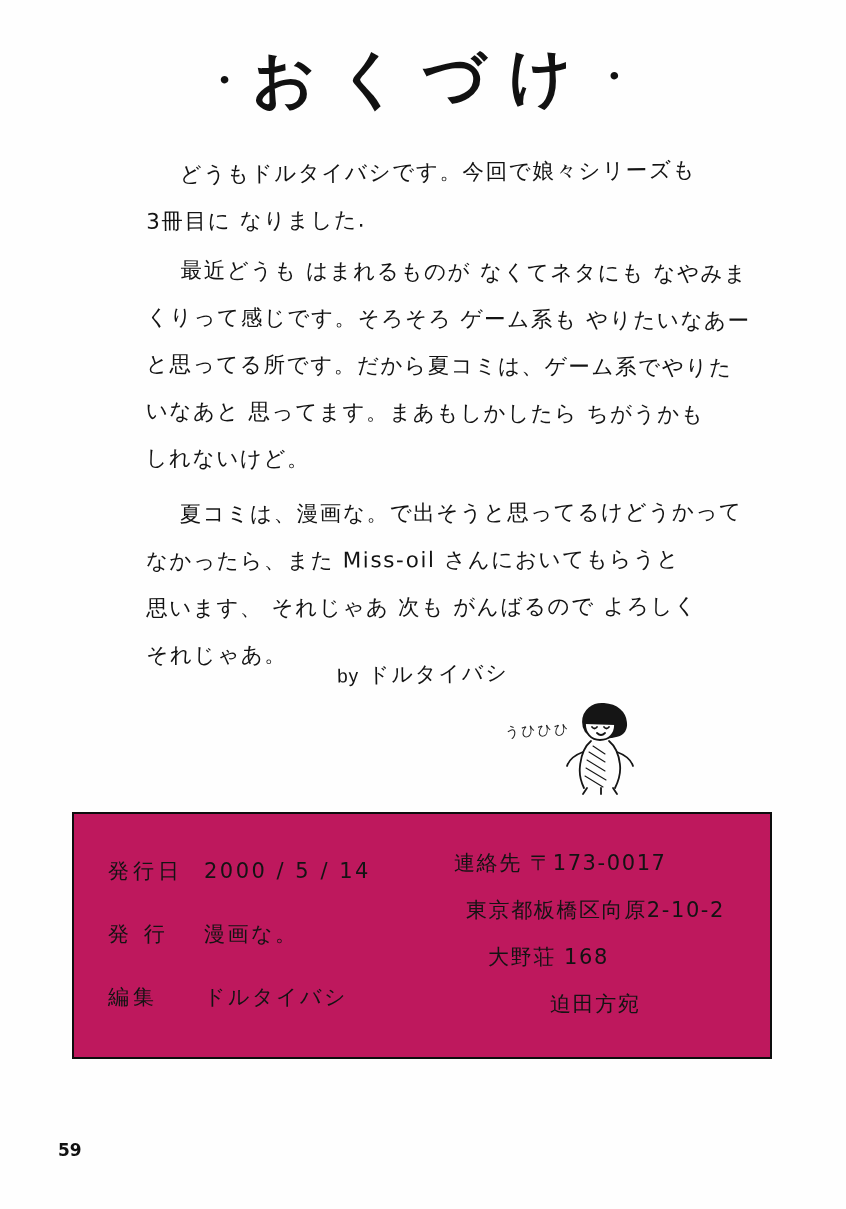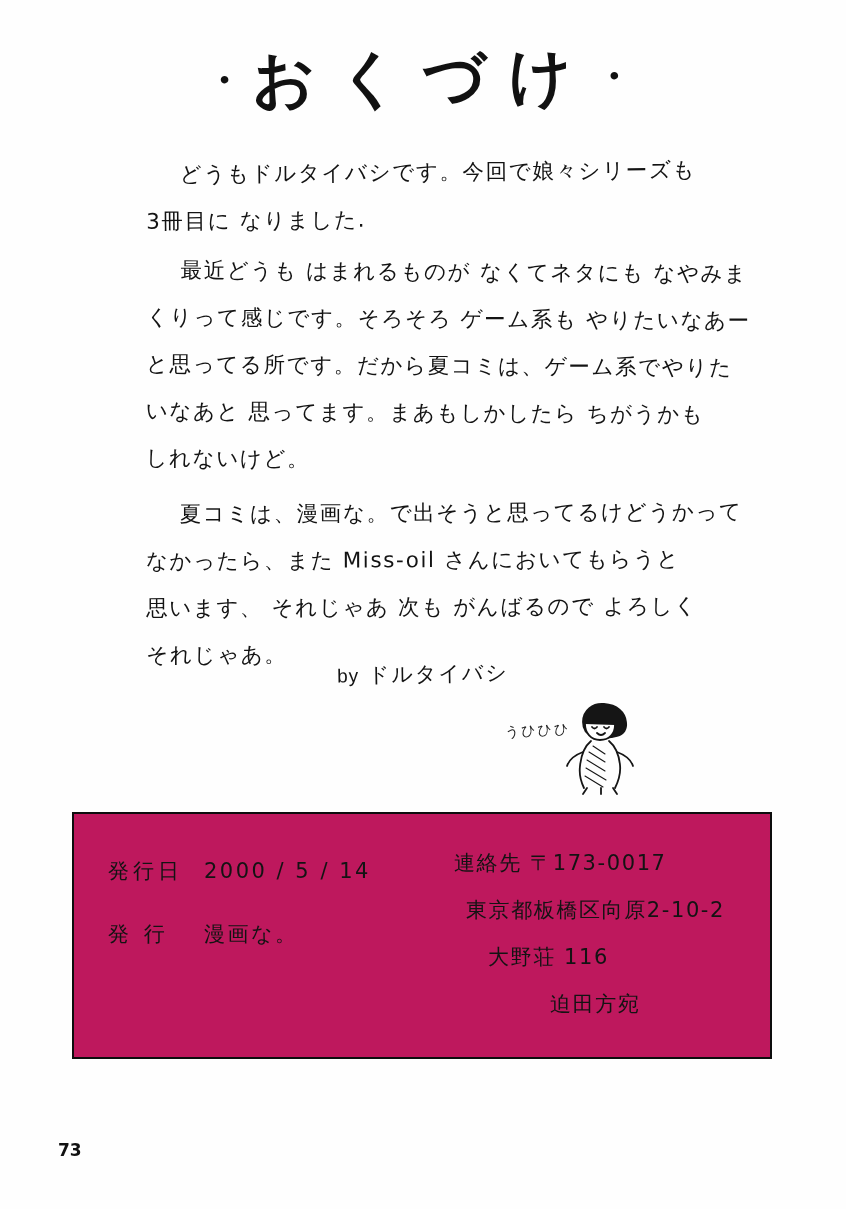--- a/index.html
+++ b/index.html
@@ -247,26 +247,29 @@
 
   <div class="colophon">
     <div class="colophon-grid">
       <div class="col-left">
         <div class="row">
           <span class="lbl">発行日</span><span class="val">2000 / 5 / 14</span>
         </div>
         <div class="row">
           <span class="lbl">発 行</span><span class="val">漫画な。</span>
         </div>
+        <div class="row">
+          <span class="lbl">編集</span><span class="val">ドルタイバシ</span>
+        </div>
       </div>
 
       <div class="col-right">
         <div class="r1">連絡先 〒173-0017</div>
         <div class="r2">東京都板橋区向原2-10-2</div>
-        <div class="r3">大野荘 116</div>
+        <div class="r3">大野荘 168</div>
         <div class="r4">迫田方宛</div>
       </div>
     </div>
   </div>
 
-  <div class="page-number">73</div>
+  <div class="page-number">59</div>
 
 </div>
 
 </body></html>

